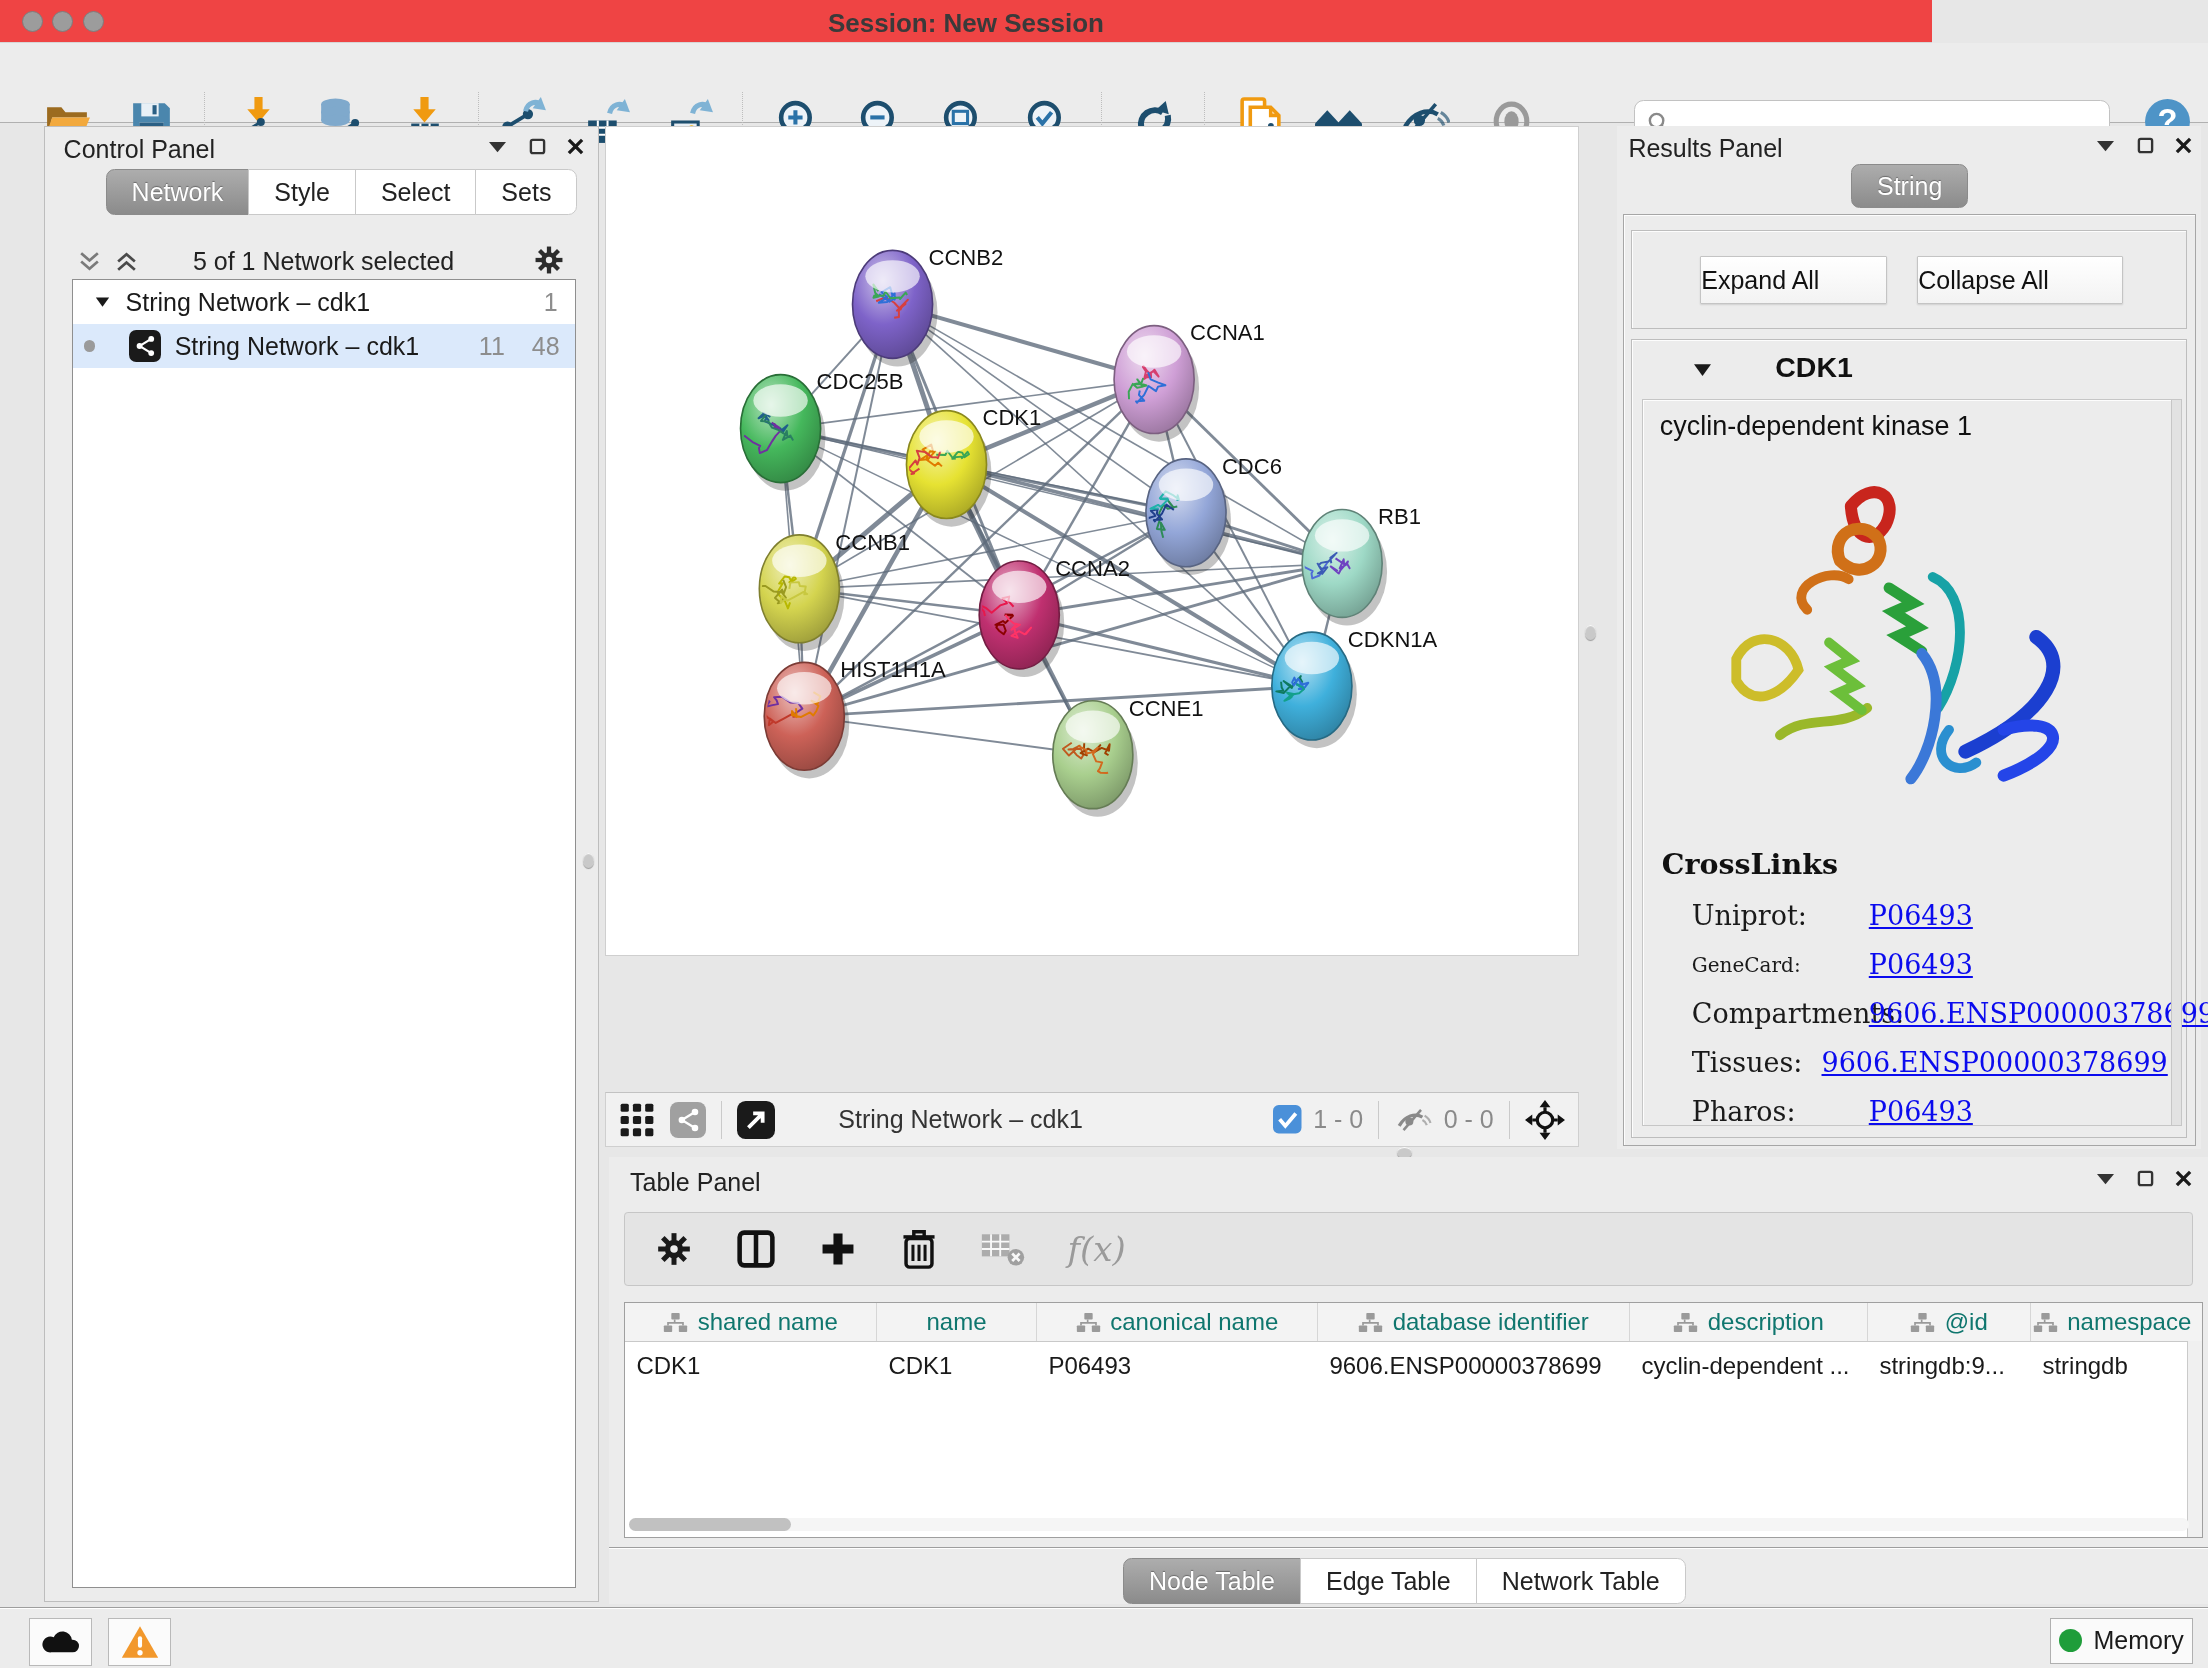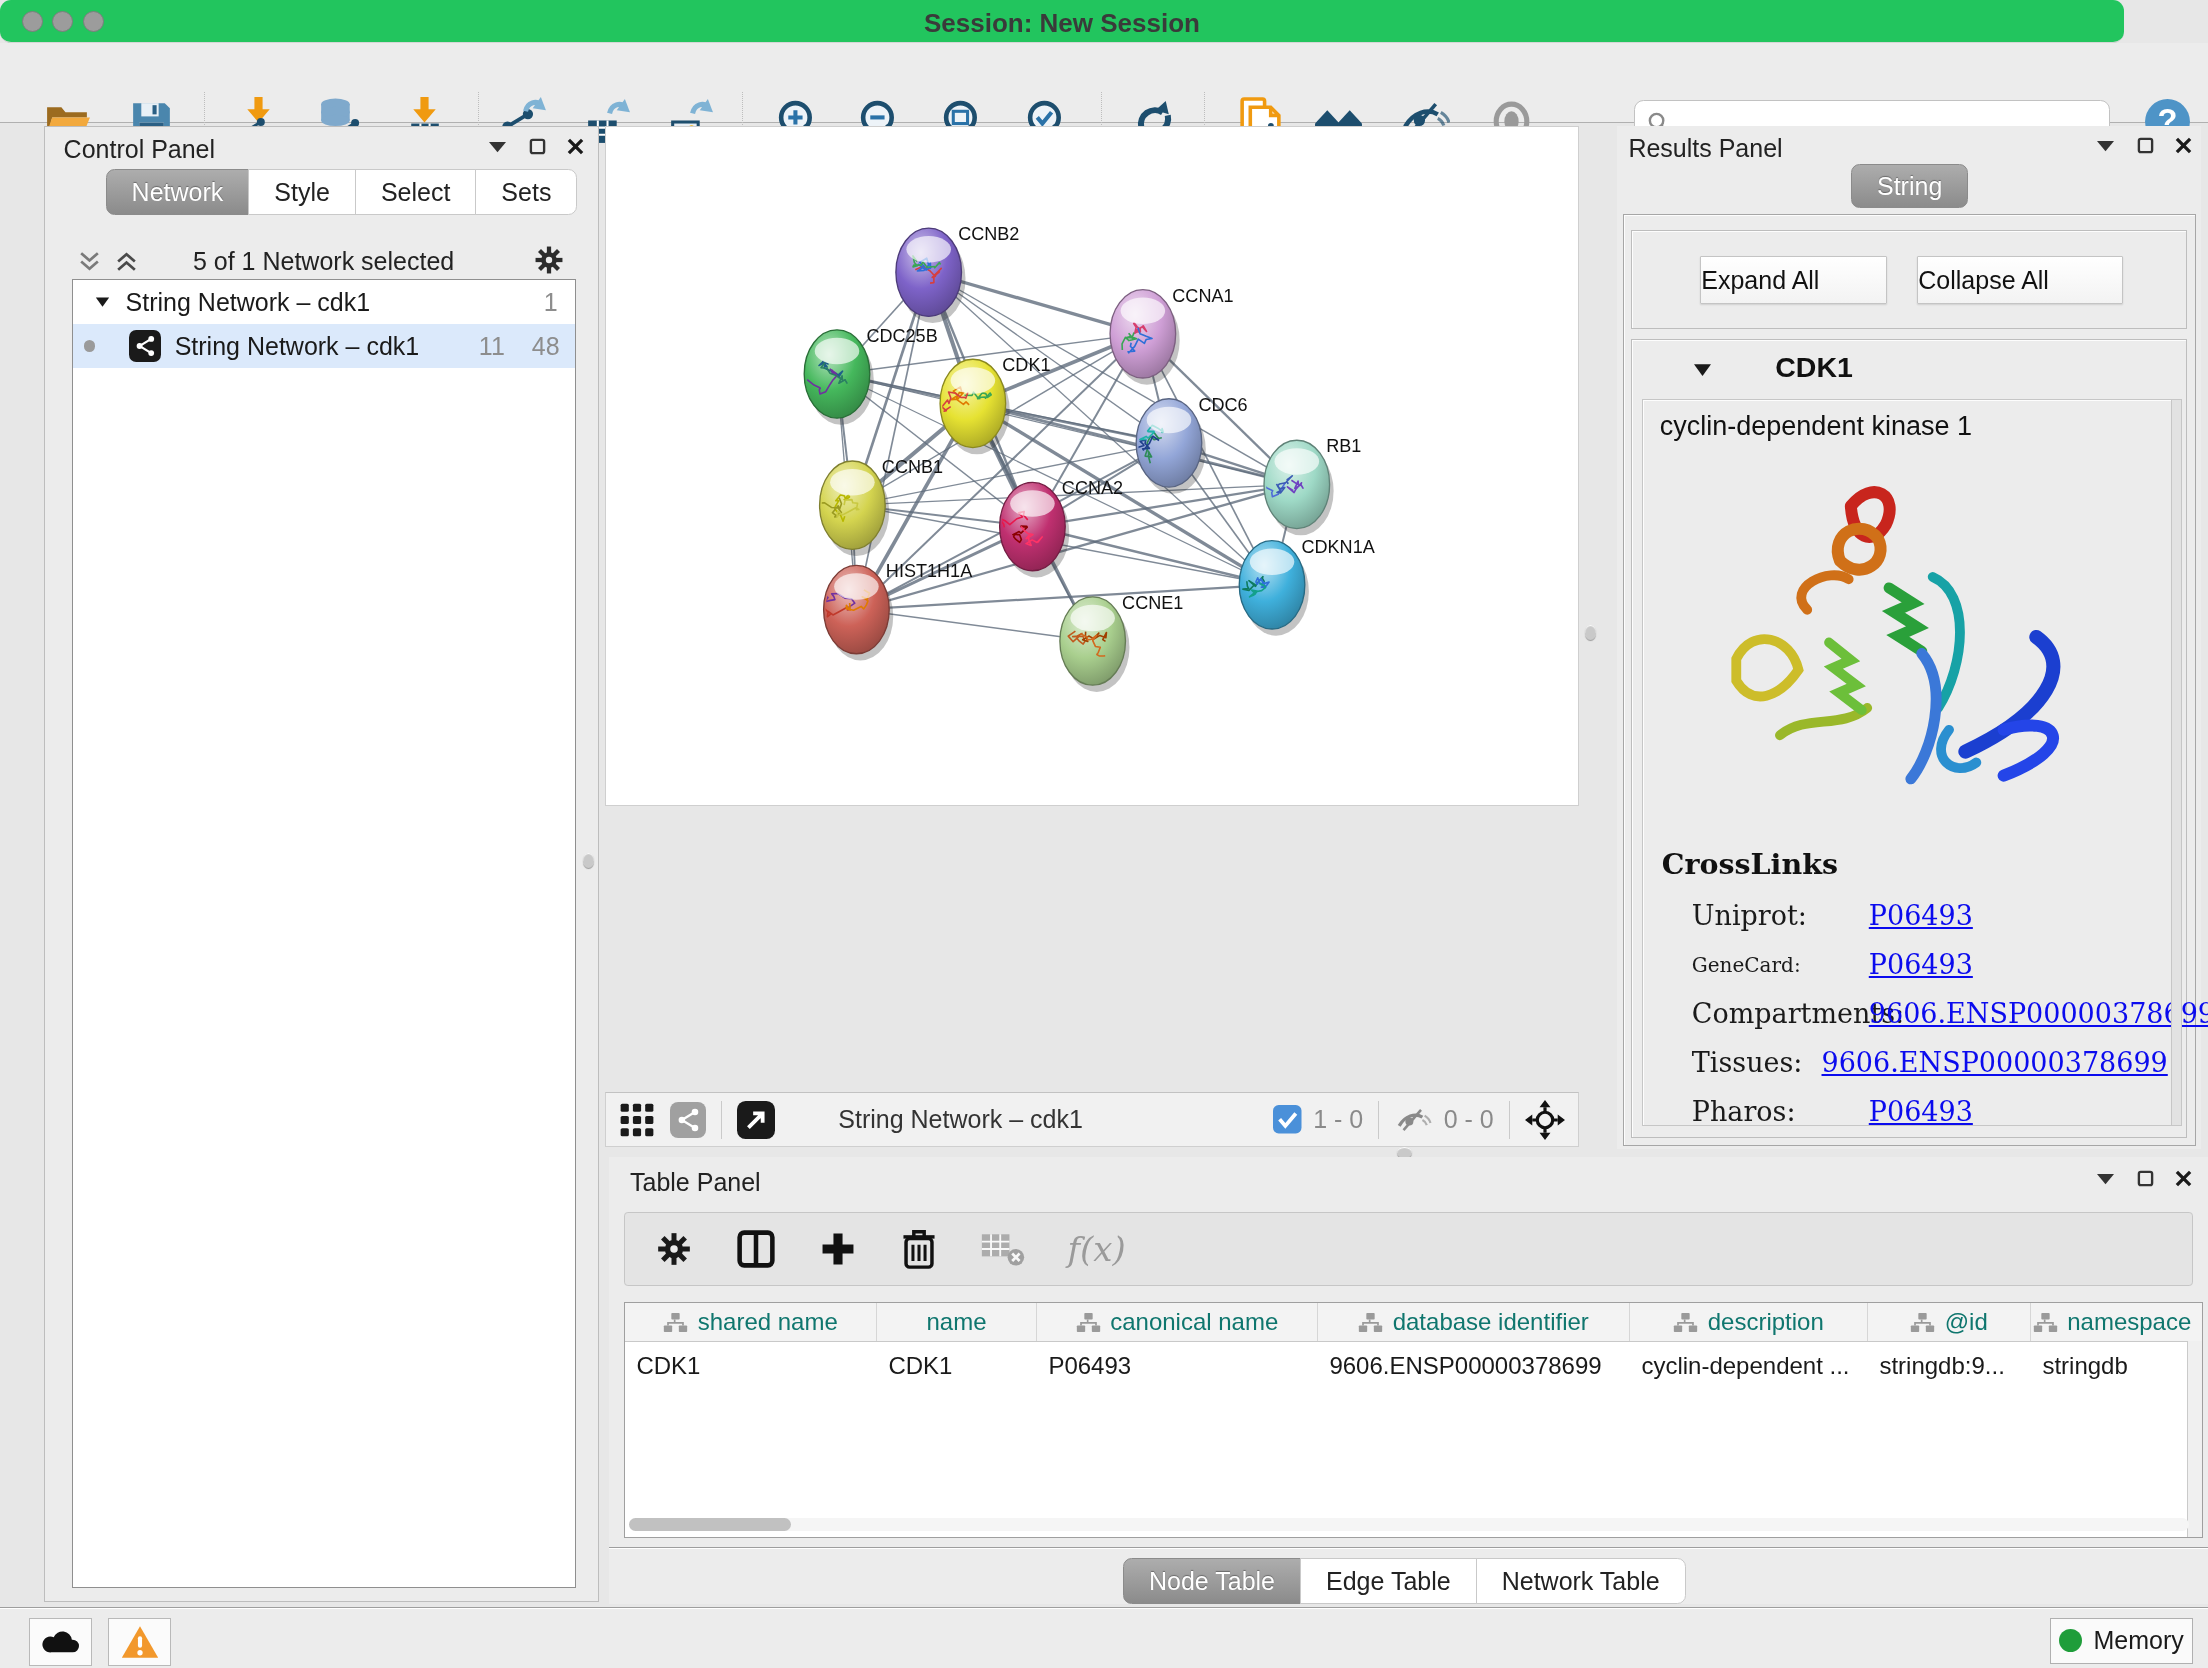--- a/index.html
+++ b/index.html
@@ -1,20 +1,20 @@
 <!DOCTYPE html>
 <html style="font-size:15px"><head>
 <meta charset="utf-8">
 <style>
   html,body{margin:0;padding:0;}
   body{width:2208px;height:1668px;position:relative;background:#e7e7e7;
        font-family:"Liberation Sans","DejaVu Sans",sans-serif;color:#1a1a1a;overflow:hidden;}
   .abs{position:absolute;}
   
-  .titlebar{left:0;top:0;width:2124px;height:42px;background:#22c55e;border-bottom:1px solid #d6d6d6;border-radius:11px;}
+  .titlebar{left:0;top:0;width:1932px;height:42px;background:#ef4444;border-bottom:1px solid #d6d6d6;}
   .tl{width:19px;height:19px;border-radius:50%;background:#9c9c9c;border:1px solid #7d7d7d;top:10.5px;}
   .wtitle{width:100%;text-align:center;top:7.6px;font-size:26px;font-weight:bold;color:#3a3a3a;}
   .toolbar{left:0;top:43px;width:2208px;height:79px;background:#ececec;border-bottom:1px solid #b0b0b0;}
   .tbi{top:53px;width:51px;height:51px;}
   .tbi svg{width:100%;height:100%;}
   .tbsep{top:49px;width:0;height:57px;border-left:1.9px dotted #bdbdbd;}
   .searchbox{left:1634px;top:57px;width:476px;height:44px;background:#fff;border:1px solid #c2c2c2;
              border-radius:9.5px;display:flex;align-items:center;padding-left:11.4px;box-sizing:border-box;}
   .searchbox input{border:none;outline:none;font-size:23px;flex:1;background:transparent;margin-left:7.6px;}
   
@@ -324,21 +324,21 @@
       <span class="cnt" style="margin-left:auto">11</span>
       <span class="cnt" style="margin-left:27px;margin-right:15px">48</span>
     </div>
   </div>
 </div>
 
 <div class="abs dot-handle" style="left:583px;top:853px"></div>
 <div class="abs dot-handle" style="left:1585px;top:625px"></div>
 <div class="abs dot-handle" style="left:1397px;top:1147px;width:15px;height:11.4px"></div>
 
-<div class="abs" style="left:605px;top:126px;width:974px;height:680px;background:#fff;border:1px solid #cfcfcf;box-sizing:border-box">
+<div class="abs" style="left:605px;top:126px;width:974px;height:830px;background:#fff;border:1px solid #cfcfcf;box-sizing:border-box">
   <svg id="netsvg" viewBox="0 0 1026 1013" style="width:100%;height:100%">
       <defs>
         <radialGradient id="ng0" cx="0.38" cy="0.28" r="0.85">
           <stop offset="0%" stop-color="rgb(206,196,234)"></stop>
           <stop offset="48%" stop-color="#7e63c9"></stop>
           <stop offset="100%" stop-color="rgb(86,67,137)"></stop>
         </radialGradient>
         <clipPath id="nc0">
           <ellipse cx="269" cy="217" rx="46" ry="63"></ellipse>
         </clipPath>

